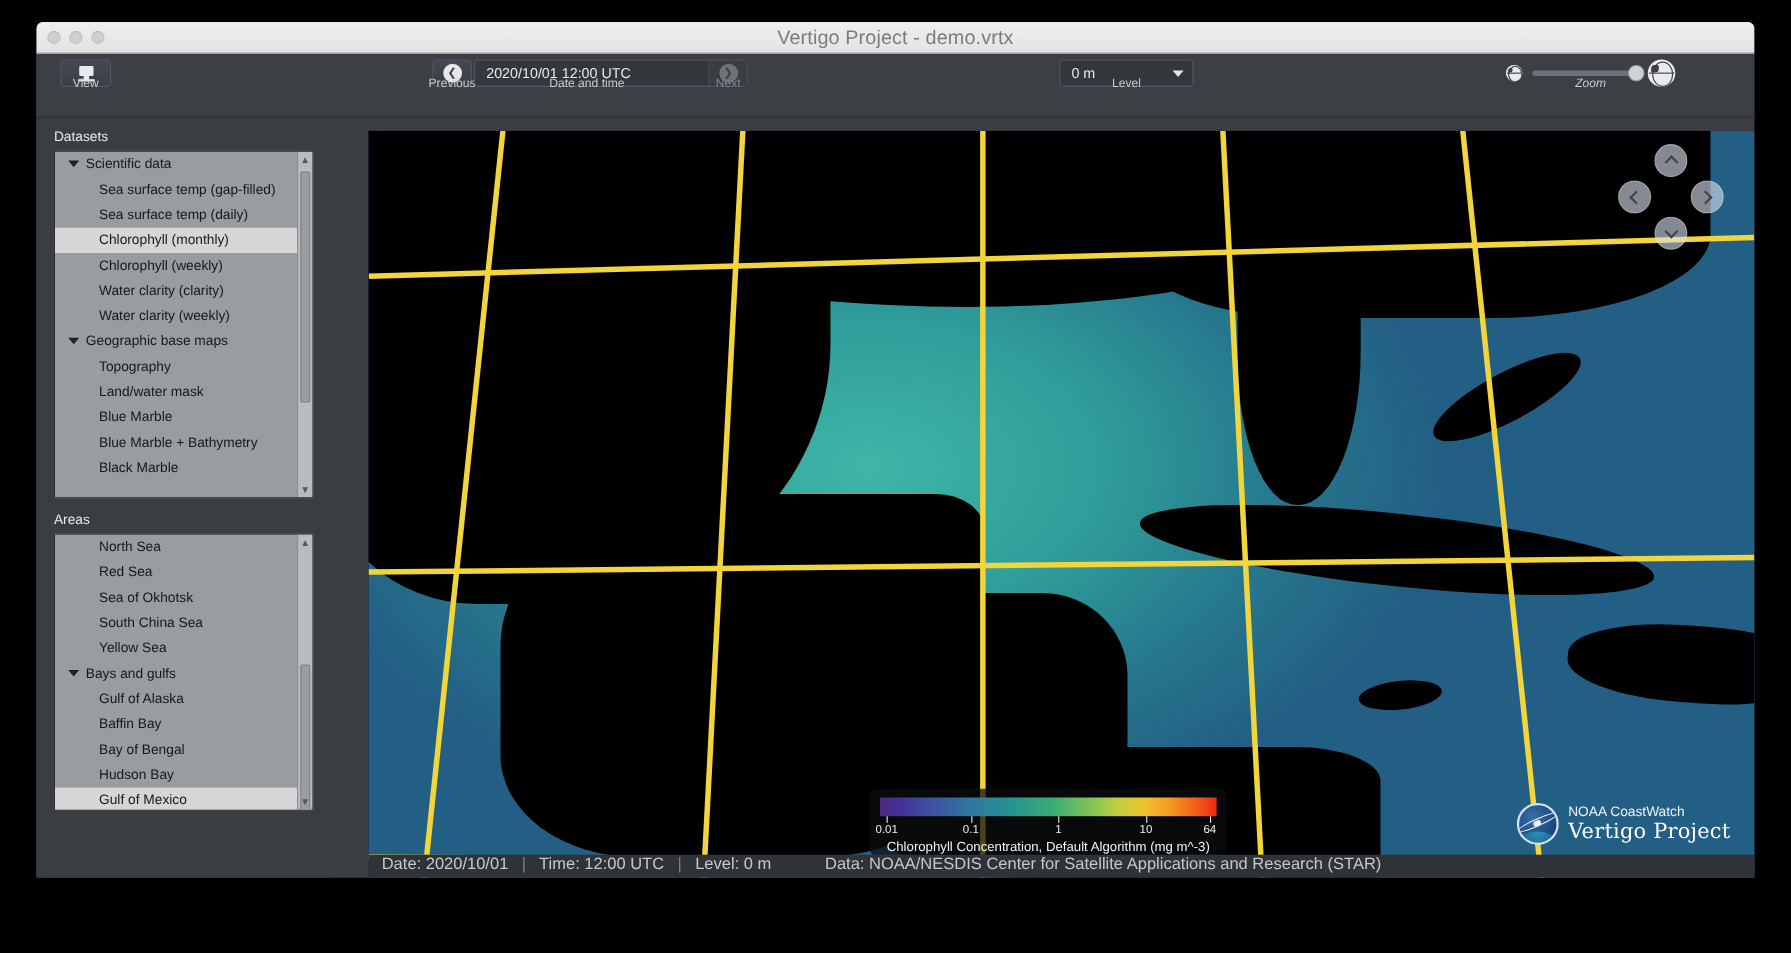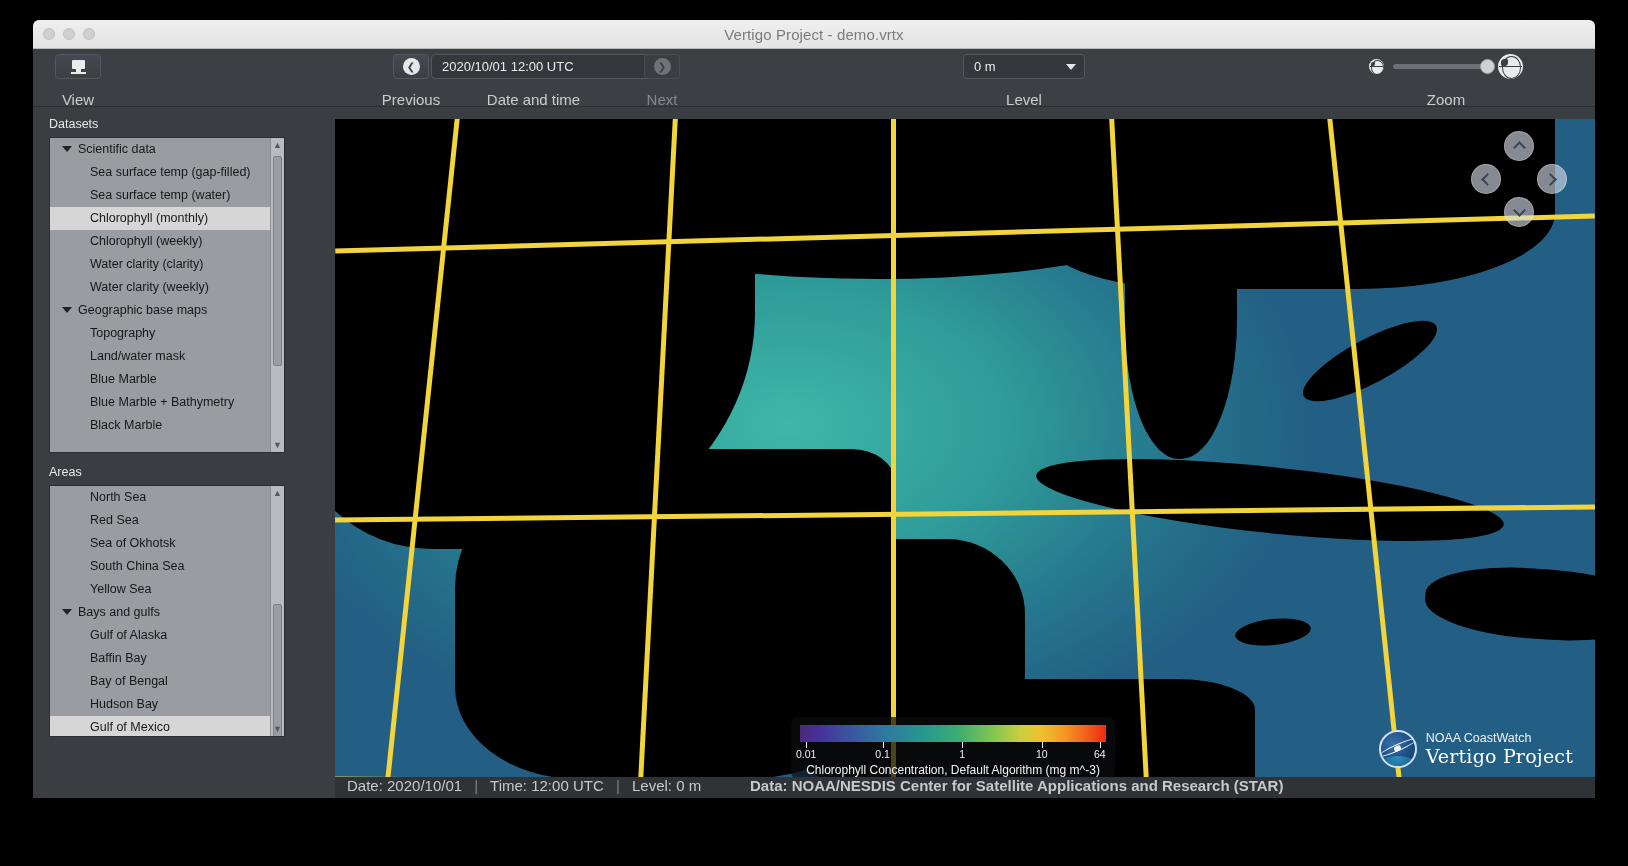--- a/index.html
+++ b/index.html
@@ -29,34 +29,34 @@
     height: 29px;
     background: linear-gradient(#efefef, #e3e3e3);
     border-bottom: 1px solid #b9b9b9;
     position: relative;
     display: flex; align-items: center;
   }
   .traffic { display: flex; gap: 8px; margin-left: 10px; }
   .tl { width: 12px; height: 12px; border-radius: 50%; background: #cfcfcf; border: 1px solid #c0c0c0; }
   .title-text {
     position: absolute; left: 0; right: 0; text-align: center;
-    font-size: 15px; color: #7c7c7c; letter-spacing: .1px;
+    font-size: 18px; color: #7c7c7c; letter-spacing: .1px;
   }
 
   
   .toolbar {
     height: 58px;
     background: #3c3f44;
     border-bottom: 1px solid #2c2e32;
     position: relative;
   }
   .tb-group { position: absolute; top: 0; height: 58px; }
   .tb-caption {
-    font-size: 15px; color: #c9cbcd; text-align: center;
-    position: absolute; left: 0; right: 0; top: 42px;
+    font-size: 11px; color: #c9cbcd; text-align: center;
+    position: absolute; left: 0; right: 0; top: 21px;
     white-space: nowrap;
   }
   .tb-caption.dim { color: #84878b; text-align: center; }
 
   .icon-btn {
     width: 46px; height: 25px;
     background: linear-gradient(#45484e, #3b3e43);
     border: 1px solid #55585e;
     border-radius: 4px;
     display: flex; align-items: center; justify-content: center;
@@ -279,21 +279,21 @@
 
   
   .statusbar {
     position: absolute; left: 302px; bottom: 0;
     width: 1260px; height: 21px;
     background: #2f3237;
     color: #c6c8cb; font-size: 15px;
     display: flex; align-items: flex-start;
   }
   .sb-left { padding-left: 12px; white-space: nowrap; }
-  .sb-right { position: absolute; left: 415px; white-space: nowrap; font-weight: bold; }
+  .sb-right { position: absolute; left: 415px; white-space: nowrap; }
   .sep { color: #7e8186; padding: 0 8px; }
 </style>
 </head>
 <body>
 
 <div id="app">
 
   <div class="window">
 
     <div class="titlebar">
@@ -341,21 +341,21 @@
       </div>
 
       <div class="tb-group" style="left:930px; width:122px;">
         <div class="combo" style="margin:5px 0 0; width:122px;">
           <span class="val">0 m</span>
           <span class="caret"></span>
         </div>
         <div class="tb-caption" style="width:122px;">Level</div>
       </div>
 
-      <div class="tb-group" style="left:1330px; width:180px;">
+      <div class="tb-group" style="left:1330px; width:180px;font-style:italic;">
         <div class="zoom-wrap" style="margin:5px 0 0 6px;">
           <span class="globe-sm">
               <i></i>
             </span>
           <span class="slider-track">
             <span class="slider-knob"></span>
           </span>
           <span class="globe-lg">
               <i></i>
             </span>
@@ -363,21 +363,21 @@
         <div class="tb-caption" style="left:8px; right:auto; width:150px;">Zoom</div>
       </div>
     </div>
 
     <div class="sidebar">
       <div class="panel-label">Datasets</div>
       <div class="listbox" id="datasets-list">
         <div class="list-inner" id="datasets-inner">
             <div class="row group"><span class="tri"></span><span>Scientific data</span></div>
             <div class="row child"><span>Sea surface temp (gap-filled)</span></div>
-            <div class="row child"><span>Sea surface temp (water)</span></div>
+            <div class="row child"><span>Sea surface temp (daily)</span></div>
             <div class="row child selected"><span>Chlorophyll (monthly)</span></div>
             <div class="row child"><span>Chlorophyll (weekly)</span></div>
             <div class="row child"><span>Water clarity (clarity)</span></div>
             <div class="row child"><span>Water clarity (weekly)</span></div>
             <div class="row group"><span class="tri"></span><span>Geographic base maps</span></div>
             <div class="row child"><span>Topography</span></div>
             <div class="row child"><span>Land/water mask</span></div>
             <div class="row child"><span>Blue Marble</span></div>
             <div class="row child"><span>Blue Marble + Bathymetry</span></div>
             <div class="row child"><span>Black Marble</span></div>

